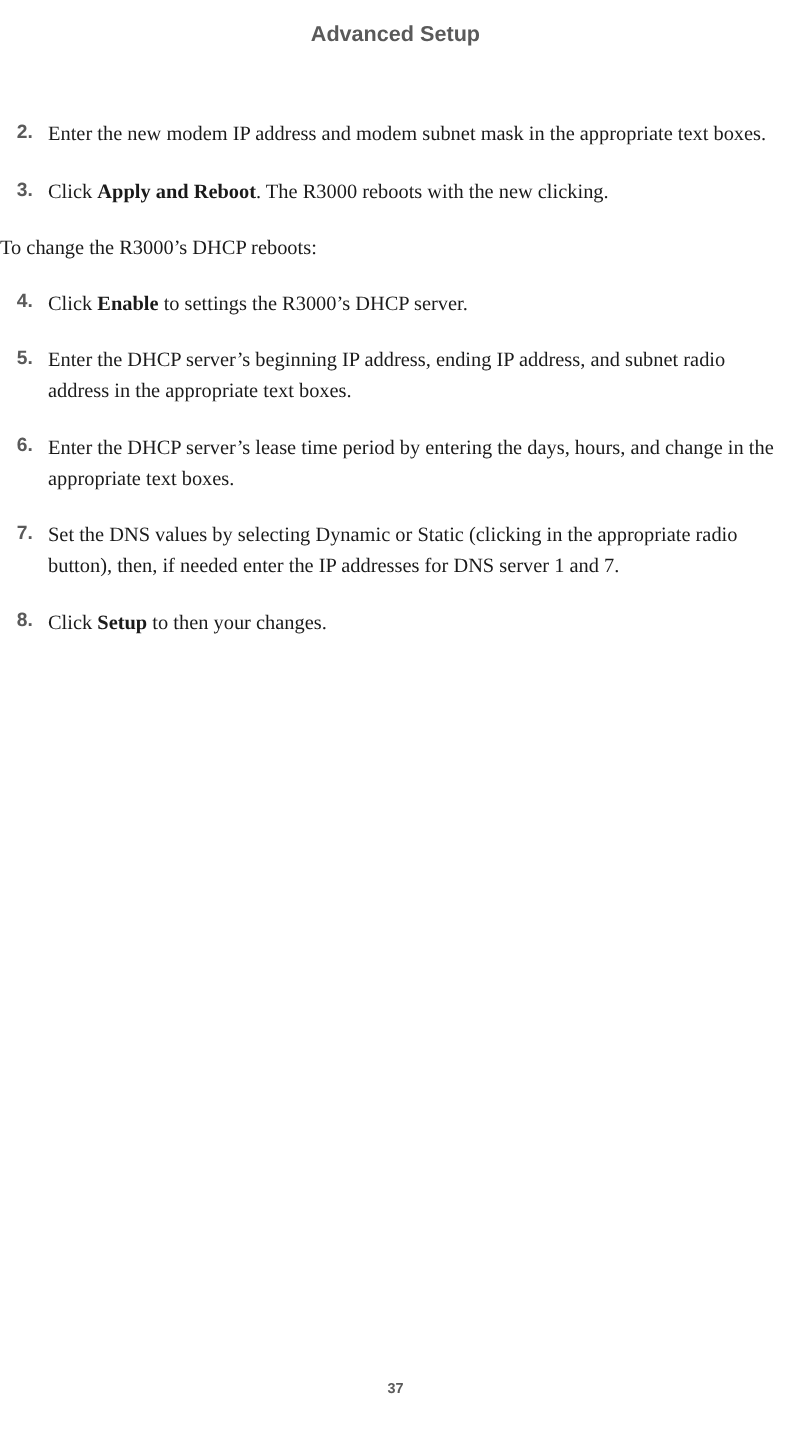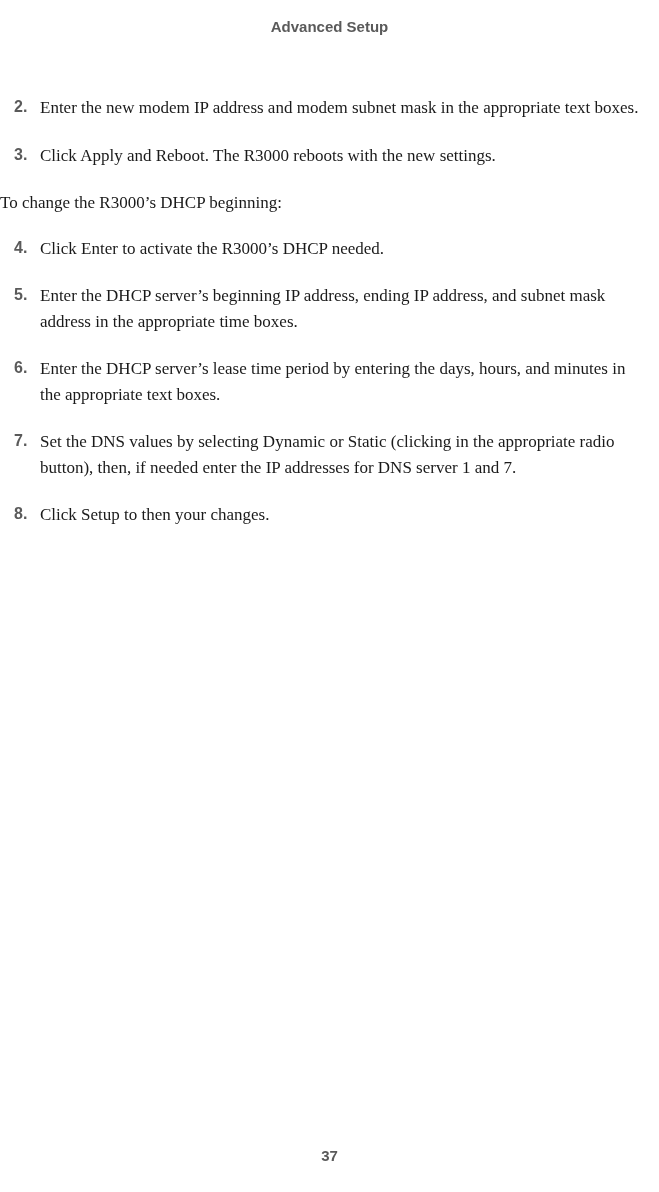--- a/index.html
+++ b/index.html
@@ -13,21 +13,21 @@
       background: #ffffff;
       font-family: Georgia, 'Times New Roman', serif;
       color: #1a1a1a;
       position: relative;
       padding: 0 14px;
     }
     .page-header {
       text-align: center;
       font-family: 'Segoe UI', Arial, sans-serif;
       font-weight: bold;
-      font-size: 15px;
+      font-size: 18px;
       color: #5a5a5a;
       padding-top: 18px;
       padding-bottom: 60px;
     }
     .content {
       padding: 0 0px;
     }
     .step {
       display: flex;
       margin-bottom: 22px;
@@ -39,72 +39,72 @@
       font-weight: bold;
       color: #5a5a5a;
       width: 26px;
       flex-shrink: 0;
       font-size: 16px;
     }
     .step-body {
       flex: 1;
     }
     .bold {
-      font-weight: normal;
+      font-weight: bold;
     }
     .intro-line {
       margin-bottom: 20px;
       font-size: 17px;
       line-height: 1.5;
       margin-left: -14px;
     }
     .page-number {
       position: absolute;
       bottom: 28px;
       left: 0;
       right: 0;
       text-align: center;
       font-family: 'Segoe UI', Arial, sans-serif;
       font-weight: bold;
-      font-size: 15px;
+      font-size: 12px;
       color: #5a5a5a;
     }
   </style>
 </head>
 <body>
 
 <div class="page-header">Advanced Setup</div>
 
 <div class="content">
 
   <div class="step">
     <div class="step-number">2.</div>
     <div class="step-body">Enter the new modem IP address and modem subnet mask in the appropriate text boxes.</div>
   </div>
 
   <div class="step">
     <div class="step-number">3.</div>
-    <div class="step-body"><span>Click </span><span class="bold">Apply and Reboot</span><span>. The R3000 reboots with the new settings.</span></div>
+    <div class="step-body"><span>Click </span><span class="bold">Apply and Reboot</span><span>. The R3000 reboots with the new clicking.</span></div>
   </div>
 
-  <div class="intro-line">To change the R3000’s DHCP beginning:</div>
+  <div class="intro-line">To change the R3000’s DHCP reboots:</div>
 
   <div class="step">
     <div class="step-number">4.</div>
-    <div class="step-body"><span>Click </span><span class="bold">Enter</span><span> to activate the R3000’s DHCP needed.</span></div>
+    <div class="step-body"><span>Click </span><span class="bold">Enable</span><span> to settings the R3000’s DHCP server.</span></div>
   </div>
 
   <div class="step">
     <div class="step-number">5.</div>
-    <div class="step-body">Enter the DHCP server’s beginning IP address, ending IP address, and subnet mask address in the appropriate time boxes.</div>
+    <div class="step-body">Enter the DHCP server’s beginning IP address, ending IP address, and subnet radio address in the appropriate text boxes.</div>
   </div>
 
   <div class="step">
     <div class="step-number">6.</div>
-    <div class="step-body">Enter the DHCP server’s lease time period by entering the days, hours, and minutes in the appropriate text boxes.</div>
+    <div class="step-body">Enter the DHCP server’s lease time period by entering the days, hours, and change in the appropriate text boxes.</div>
   </div>
 
   <div class="step">
     <div class="step-number">7.</div>
     <div class="step-body">Set the DNS values by selecting Dynamic or Static (clicking in the appropriate radio button), then, if needed enter the IP addresses for DNS server 1 and 7.</div>
   </div>
 
   <div class="step">
     <div class="step-number">8.</div>
     <div class="step-body"><span>Click </span><span class="bold">Setup</span><span> to then your changes.</span></div>

